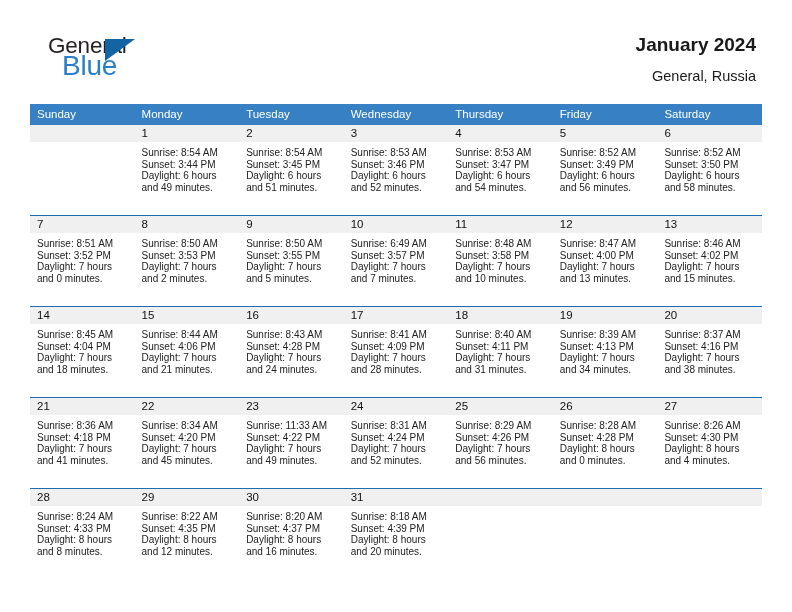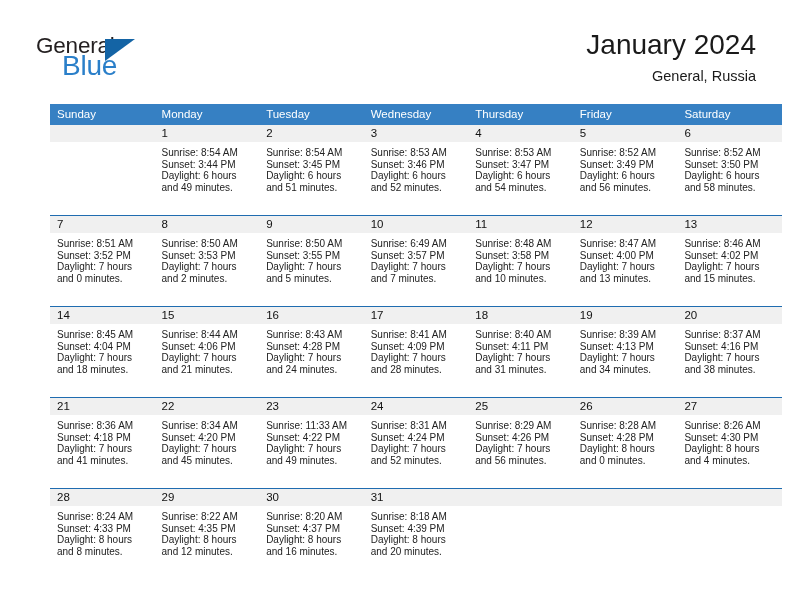--- a/index.html
+++ b/index.html
@@ -32,21 +32,21 @@
   }
   .logo {
     position: absolute;
     left: 36px;
     top: 34px;
     width: 200px;
     height: 58px;
   }
   .logo-general {
     position: absolute;
-    left: 0;
+    left: 12px;
     top: 0;
     font-size: 22.5px;
     letter-spacing: -0.2px;
     color: #231f20;
     line-height: 24px;
   }
   .logo-blue {
     position: absolute;
     left: 26px;
     top: 20px;
@@ -65,22 +65,22 @@
     border-bottom: 22px solid transparent;
   }
 
   .title-block {
     position: absolute;
     right: 36px;
     top: 28px;
     text-align: right;
   }
   .cal-title {
-    font-size: 28px;
-    font-weight: normal;
+    font-size: 19px;
+    font-weight: bold;
     color: #1a1a1a;
     line-height: 34px;
     white-space: nowrap;
   }
   .cal-subtitle {
     font-size: 14.5px;
     font-weight: normal;
     color: #1a1a1a;
     line-height: 20px;
     margin-top: 4px;
@@ -88,21 +88,20 @@
   }
 
   
   .calendar {
     position: absolute;
     left: 30px;
     top: 104px;
     width: 732px;
     border-collapse: collapse;
     table-layout: fixed;
-    margin-left: 20px;
   }
   .calendar col { width: 104.57px; }
 
   thead th {
     background: #3680c3;
     color: #ffffff;
     font-size: 11.5px;
     font-weight: normal;
     text-align: left;
     padding: 4px 0 4px 7px;

